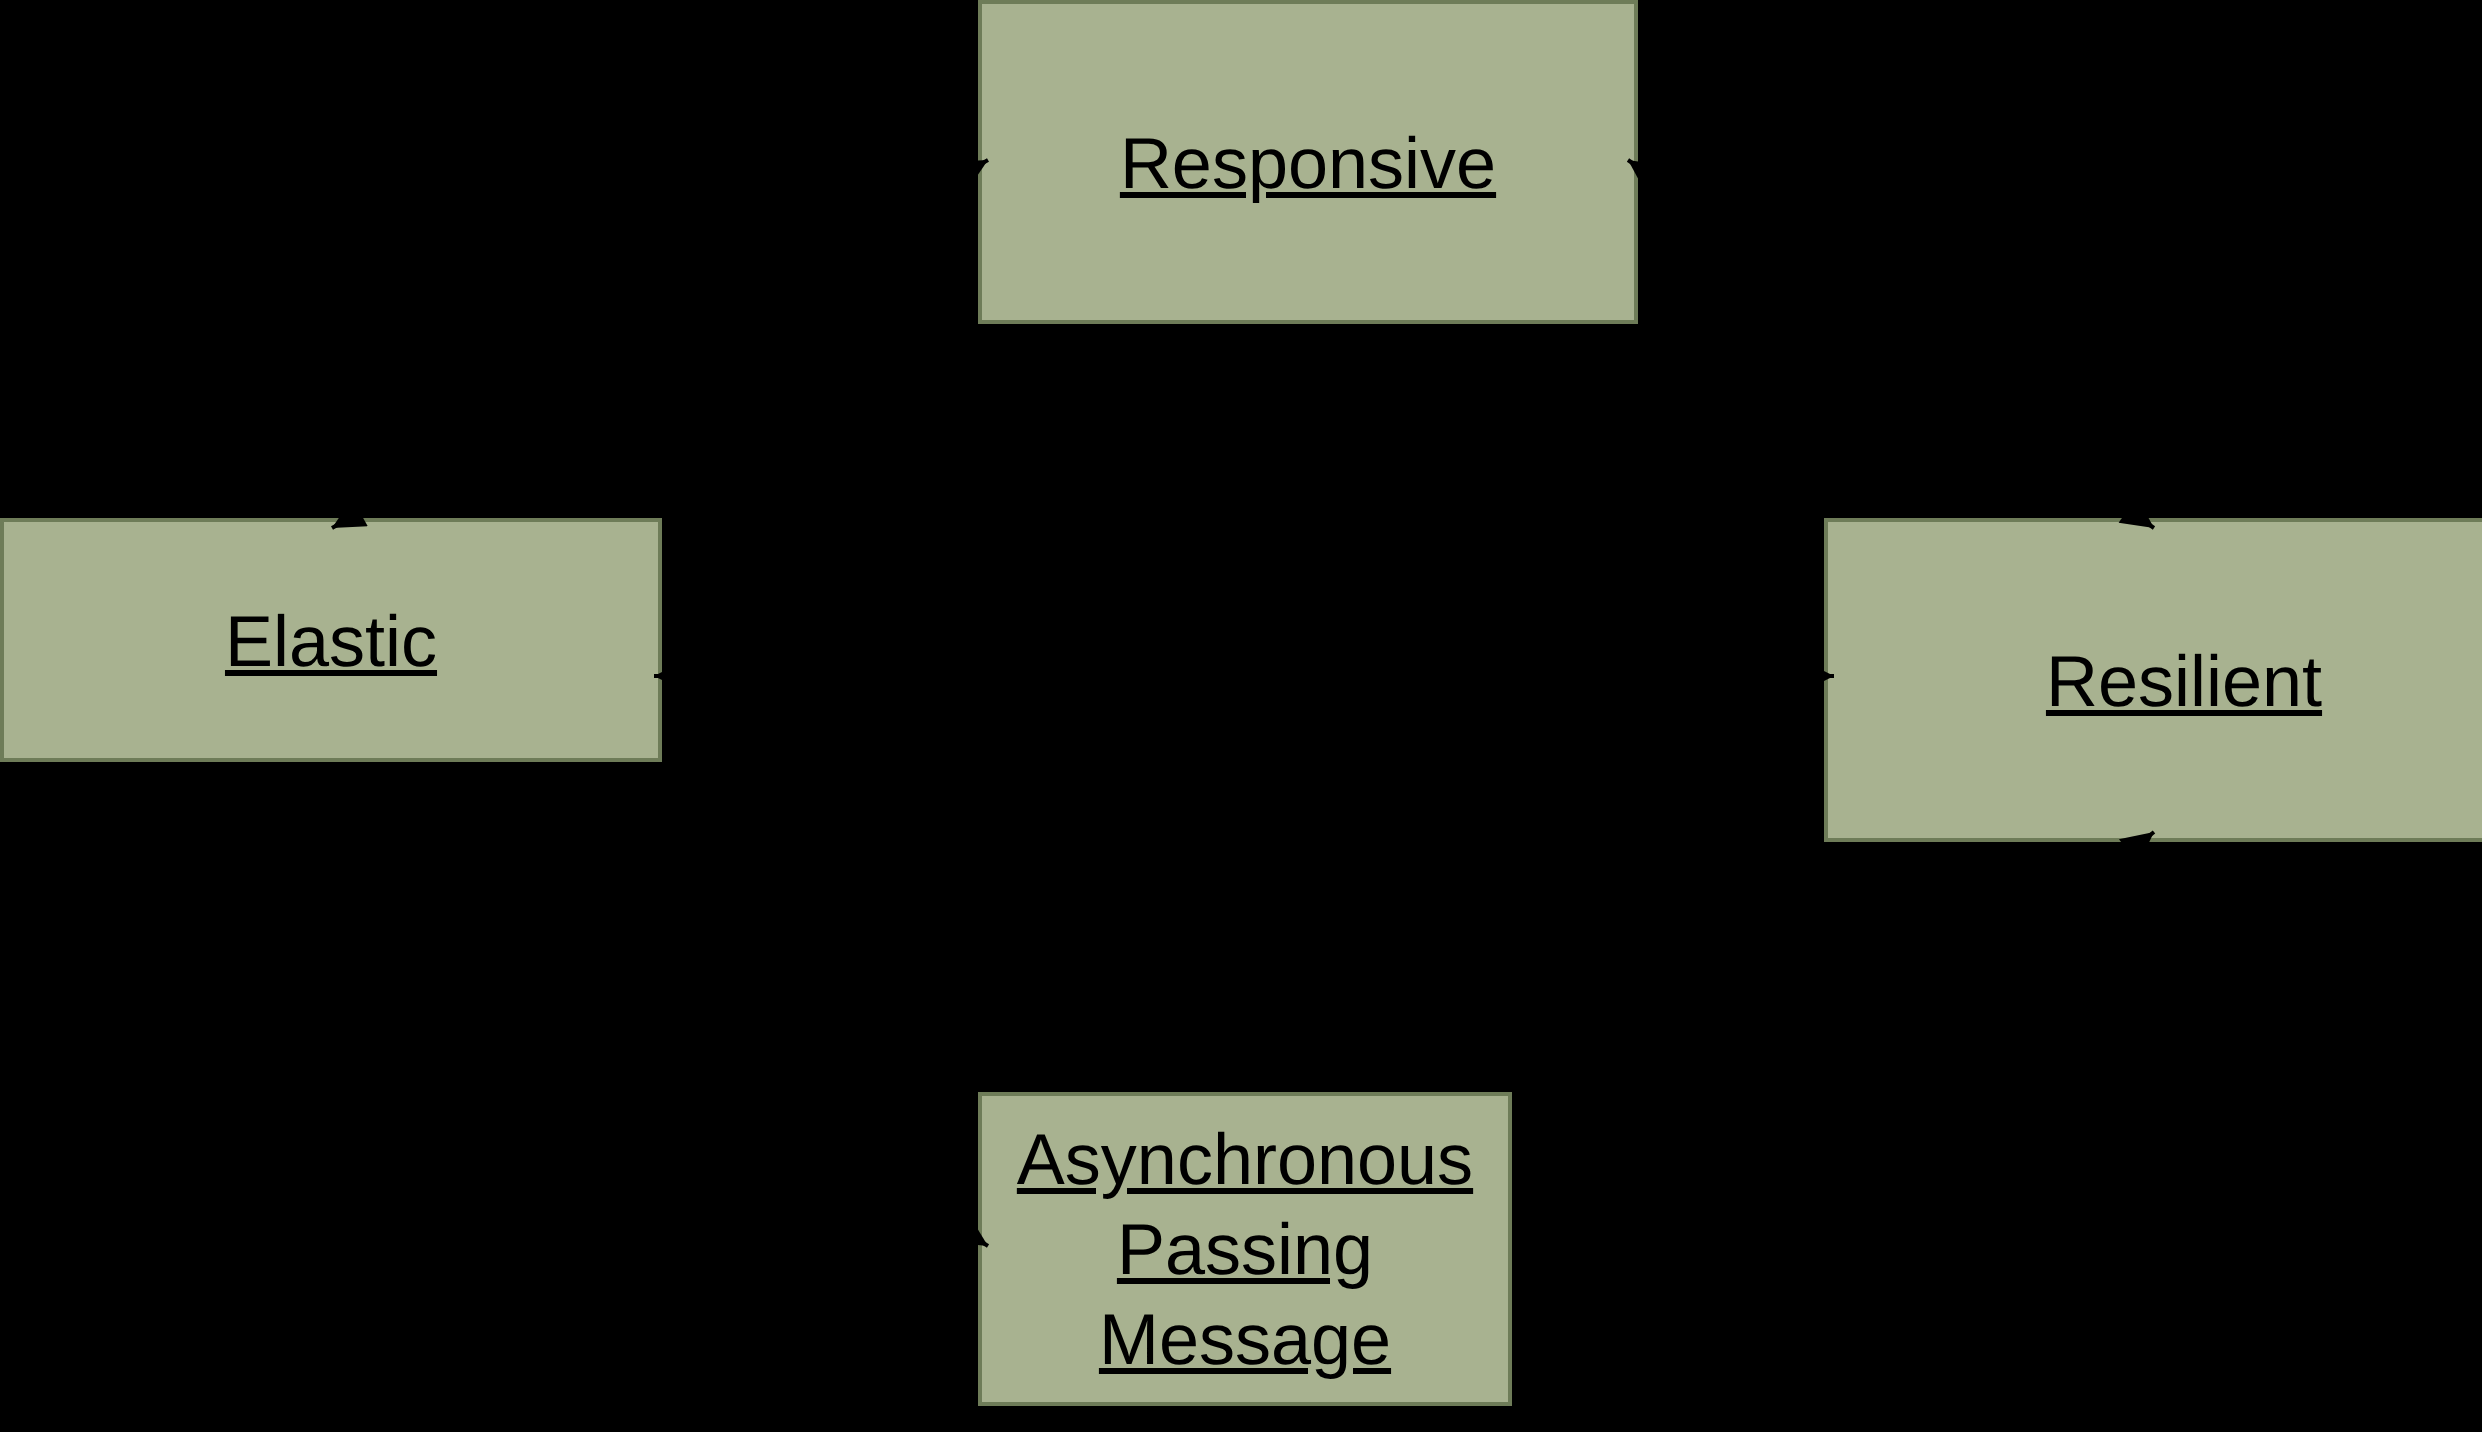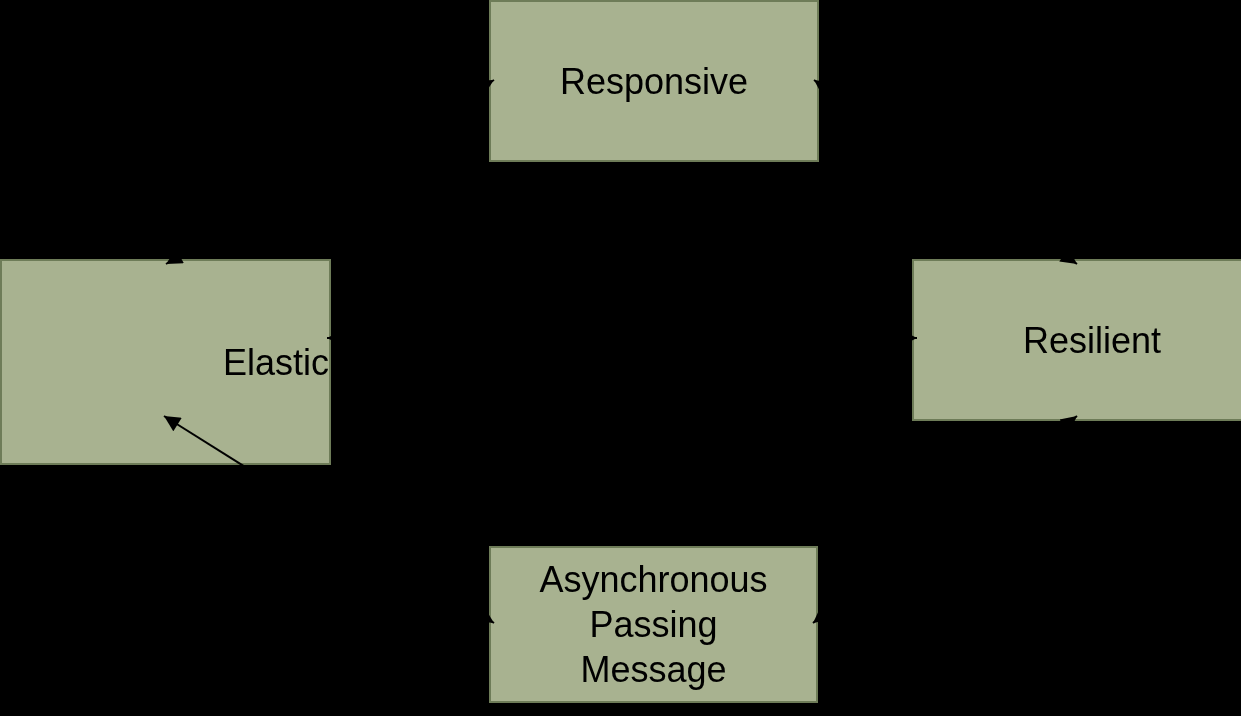--- a/index.html
+++ b/index.html
@@ -31,44 +31,45 @@
     justify-content: center;
     text-align: center;
     color: #000;
     font-size: 36px;
     line-height: 45px;
     z-index: 1;
   }
   .node-label-line {
     display: block;
     white-space: nowrap;
+    text-decoration: underline;
   }
   svg.connections {
     position: absolute;
     left: 0;
     top: 0;
     z-index: 5;
     pointer-events: none;
   }
 </style>
 </head>
 <body style="background: rgb(0, 0, 0);">
 
 <div class="stage" style="background: rgb(0, 0, 0);">
   <div id="nodes">
       <div class="node" style="left: 489px; top: 0px; width: 330px; height: 162px; background: rgb(168, 178, 144); border-color: rgb(110, 124, 88); color: rgb(0, 0, 0);">
         <span class="node-label-line">Responsive</span>
       </div>
-      <div class="node" style="left: 0px; top: 259px; width: 331px; height: 206px; background: rgb(168, 178, 144); border-color: rgb(110, 124, 88); color: rgb(0, 0, 0); align-items: flex-end;">
+      <div class="node" style="left: 0px; top: 259px; width: 331px; height: 122px; background: rgb(168, 178, 144); border-color: rgb(110, 124, 88); color: rgb(0, 0, 0);">
         <span class="node-label-line">Elastic</span>
       </div>
       <div class="node" style="left: 912px; top: 259px; width: 360px; height: 162px; background: rgb(168, 178, 144); border-color: rgb(110, 124, 88); color: rgb(0, 0, 0);">
         <span class="node-label-line">Resilient</span>
       </div>
-      <div class="node" style="left: 489px; top: 546px; width: 329px; height: 157px; background: rgb(168, 178, 144); border-color: rgb(110, 124, 88); color: rgb(0, 0, 0);">
+      <div class="node" style="left: 489px; top: 546px; width: 267px; height: 157px; background: rgb(168, 178, 144); border-color: rgb(110, 124, 88); color: rgb(0, 0, 0);">
         <span class="node-label-line">Asynchronous</span>
         <span class="node-label-line">Passing</span>
         <span class="node-label-line">Message</span>
       </div>
     </div>
   <svg class="connections" width="1241" height="716" viewBox="0 0 1241 716" xmlns="http://www.w3.org/2000/svg">
       <defs>
         <marker id="arrowhead" viewBox="0 0 10 10" refX="10" refY="5" markerWidth="9" markerHeight="8" orient="auto-start-reverse">
           <path d="M0,0 L10,5 L0,10 z" fill="#000000"></path>
         </marker>

